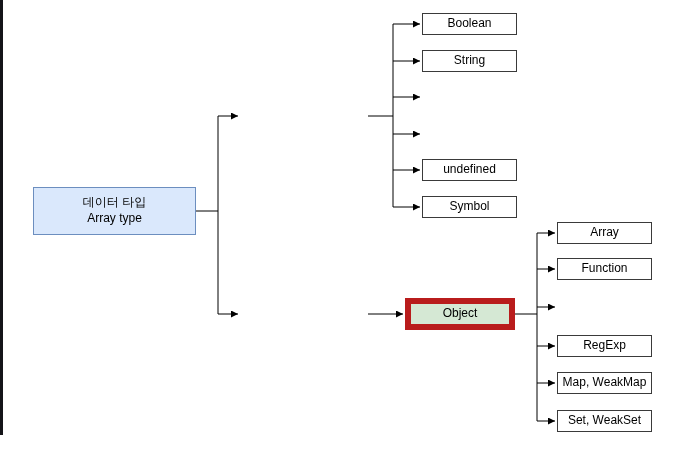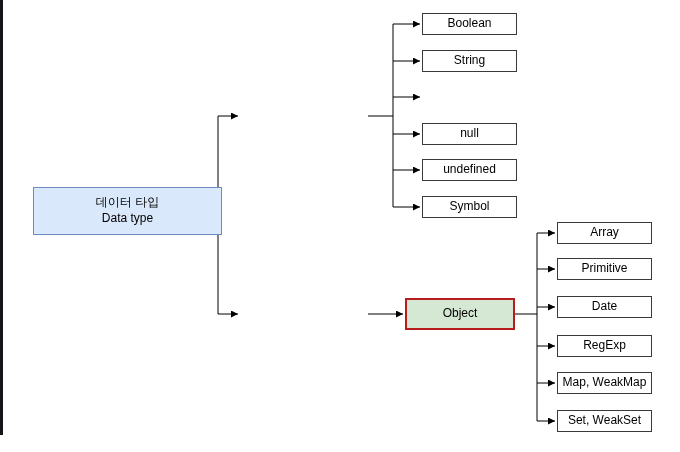--- a/index.html
+++ b/index.html
@@ -38,35 +38,35 @@
     flex-direction: column;
     align-items: center;
     justify-content: center;
     text-align: center;
     font-size: 12px;
     color: #000000;
     line-height: 1.3;
     white-space: nowrap;
   }
   .node-root {
-    left: 33px; top: 187px; width: 189px; height: 48px;
+    left: 33px; top: 187px; width: 163px; height: 48px;
     background: #dae8fc;
     border: 1px solid #6c8ebf;
   }
   .node-branch {
     width: 128px; height: 48px;
     background: #ffeed4;
     border: 1px solid #d6b656;
   }
   .node-primitive { left: 240px; top: 92px; }
   .node-reference { left: 240px; top: 290px; }
   .node-object {
     left: 405px; top: 298px; width: 110px; height: 32px;
     background: #d5e8d4;
-    border: 2px solid #b91c1c;
+    border: 6px solid #b91c1c;
   }
   .node-leaf {
     width: 95px; height: 22px;
     background: #ffffff;
     border: 1px solid #3a3a3a;
   }
   .leaf-prim { left: 422px; }
   .leaf-ref  { left: 557px; }
 </style>
 </head>
@@ -106,53 +106,47 @@
       <path d="M537,269 H555" marker-end="url(#arrow)"></path>
       <path d="M537,307 H555" marker-end="url(#arrow)"></path>
       <path d="M537,346 H555" marker-end="url(#arrow)"></path>
       <path d="M537,383 H555" marker-end="url(#arrow)"></path>
       <path d="M537,421 H555" marker-end="url(#arrow)"></path>
     </g>
   </svg>
 
   <div class="node node-root">
     <span>데이터 타입</span>
-    <span>Data type</span>
+    <span>Array type</span>
   </div>
 
 
 
   <div class="node node-object">
     <span>Object</span>
   </div>
 
   <div class="node node-leaf leaf-prim" style="top:13px">
       <span>Boolean</span>
     </div>
   <div class="node node-leaf leaf-prim" style="top:50px">
       <span>String</span>
     </div>
-  <div class="node node-leaf leaf-prim" style="top:123px">
-      <span>null</span>
-    </div>
   <div class="node node-leaf leaf-prim" style="top:196px">
       <span>Symbol</span>
     </div>
   <div class="node node-leaf leaf-prim" style="top:159px">
       <span>undefined</span>
     </div>
 
   <div class="node node-leaf leaf-ref" style="top:222px">
       <span>Array</span>
     </div>
   <div class="node node-leaf leaf-ref" style="top:258px">
-      <span>Primitive</span>
-    </div>
-  <div class="node node-leaf leaf-ref" style="top:296px">
-      <span>Date</span>
+      <span>Function</span>
     </div>
   <div class="node node-leaf leaf-ref" style="top:335px">
       <span>RegExp</span>
     </div>
   <div class="node node-leaf leaf-ref" style="top:372px">
       <span>Map, WeakMap</span>
     </div>
   <div class="node node-leaf leaf-ref" style="top:410px">
       <span>Set, WeakSet</span>
     </div>

